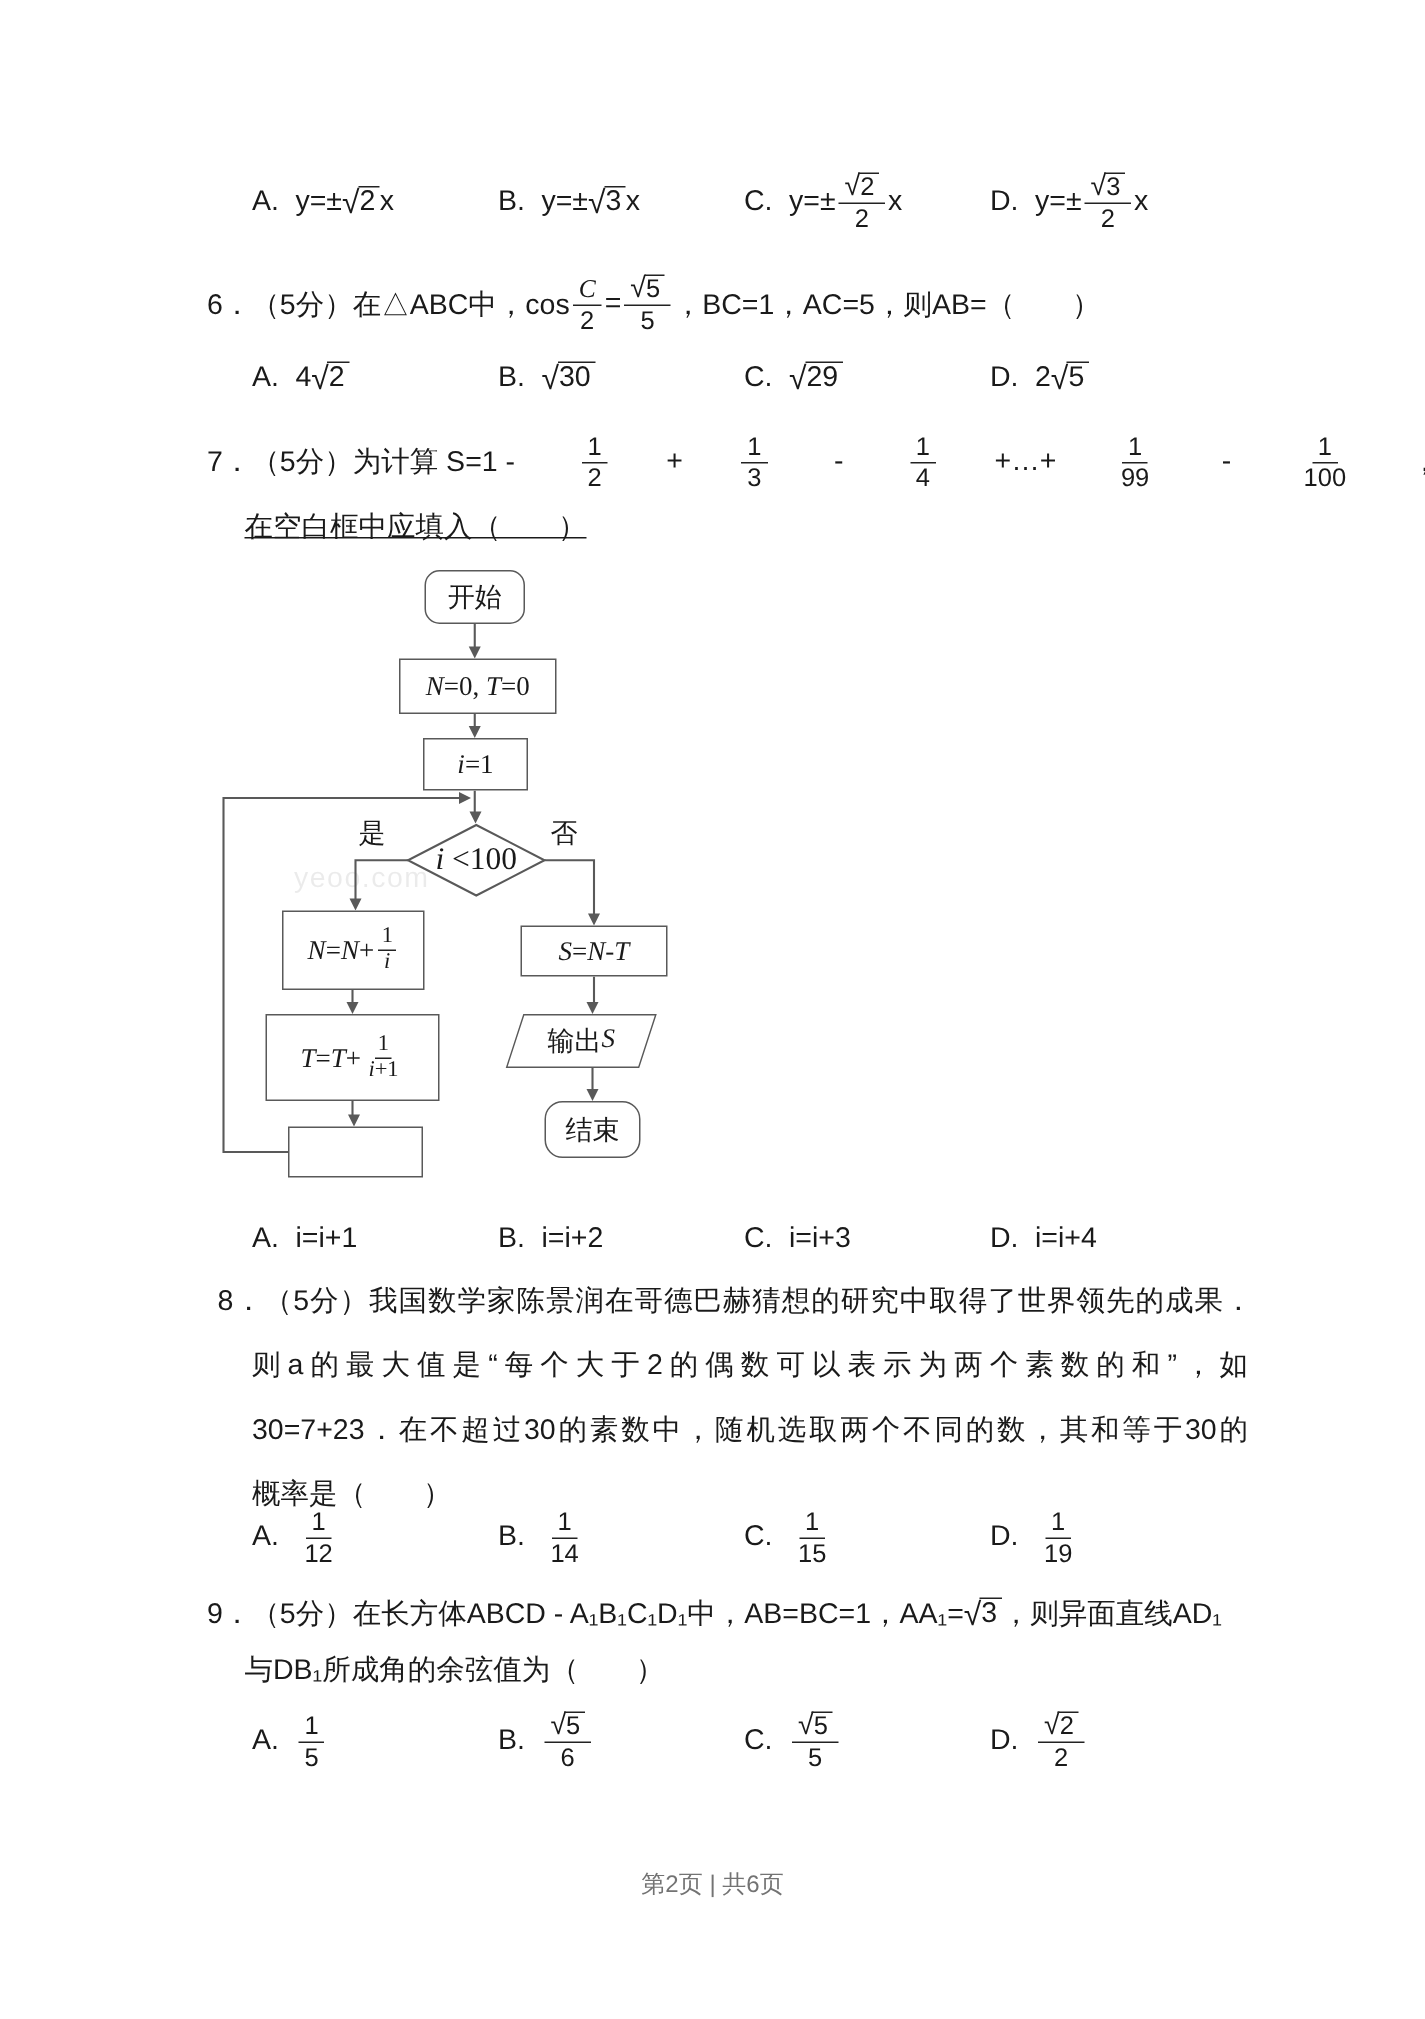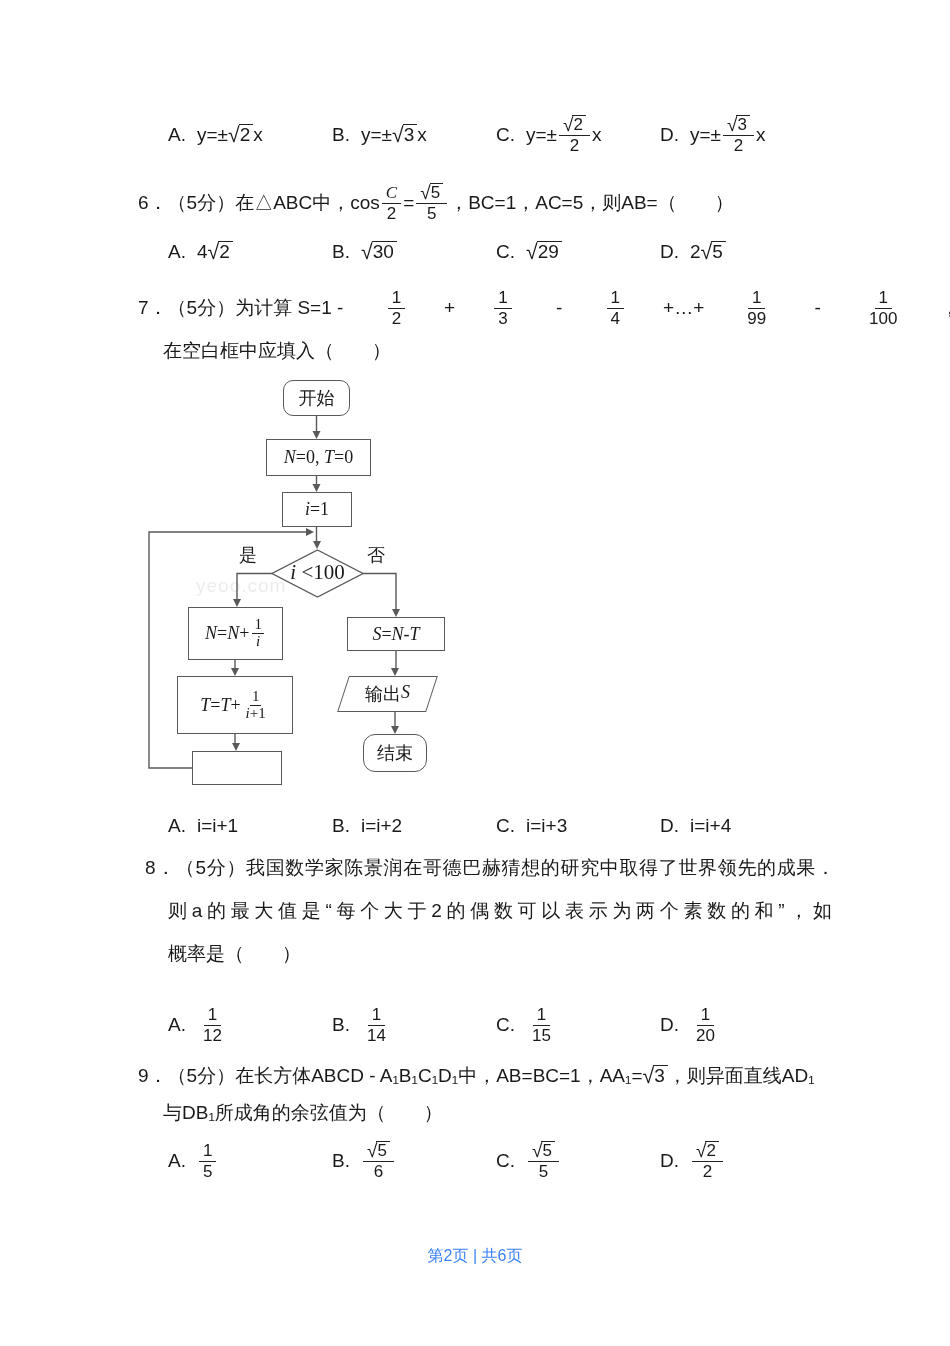--- a/index.html
+++ b/index.html
@@ -27,21 +27,21 @@
   .fc-frac{font-size:15px;line-height:1.05;margin-left:3px;}
   .fc-frac .num{border-bottom:1.2px solid #222;padding:0 2px;}
   .fc-frac .den{padding:0 2px;}
   .para{transform:skewX(-18deg);}
   .para .inner{transform:skewX(18deg);display:inline-flex;white-space:pre;}
   .just{text-align:justify;text-align-last:justify;}
   .q8block{position:absolute;left:145px;top:846px;width:690px;font-size:19px;}
   .q8block div{line-height:43px;}
   .q8block .cont{margin-left:23px;width:664px;}
   .watermark{position:absolute;left:164px;top:575px;font-size:19px;color:rgba(0,0,0,0.08);letter-spacing:1px;margin-left:32px;}
-  .footer{position:absolute;top:1246px;left:0;width:950px;text-align:center;font-size:16px;color:#3b82f6;}
+  .footer{position:absolute;top:1246px;left:0;width:950px;text-align:center;font-size:16px;color:#737373;}
 </style>
 </head>
 <body>
 
 <div class="page">
 
   <div class="optrow" style="top:104px;height:62px;">
     <div class="opt">
       <span class="letter">A.</span>
       <span>y=±</span><span class="sqrt"><span class="rad">2</span></span><span>x</span>
@@ -68,21 +68,21 @@
     <div class="opt"><span class="letter">A.</span><span>4</span><span class="sqrt"><span class="rad">2</span></span></div>
     <div class="opt"><span class="letter">B.</span><span></span><span class="sqrt"><span class="rad">30</span></span></div>
     <div class="opt"><span class="letter">C.</span><span></span><span class="sqrt"><span class="rad">29</span></span></div>
     <div class="opt"><span class="letter">D.</span><span>2</span><span class="sqrt"><span class="rad">5</span></span></div>
   </div>
 
   <div class="mathline abs" style="left:138px;top:281px;height:54px;gap:37px;">
     <span>7．（5分）为计算 S=1 - </span><span class="frac"><span class="num">1</span><span class="den">2</span></span><span>+</span><span class="frac"><span class="num">1</span><span class="den">3</span></span><span> - </span><span class="frac"><span class="num">1</span><span class="den">4</span></span><span>+…+</span><span class="frac"><span class="num">1</span><span class="den">99</span></span><span> - </span><span class="frac"><span class="num">1</span><span class="den">100</span></span><span>，设计了如图的程序框图，则</span>
   </div>
 
-  <div class="mathline abs" style="left:163px;top:338px;">在空白框中应填入（　　）</div>
+  <div class="mathline abs" style="left:163px;top:338px;text-decoration:underline;">在空白框中应填入（　　）</div>
 
   <div class="watermark">yeoo.com</div>
 
   <div class="fc">
     <svg width="332" height="432" viewBox="0 0 332 432" style="position:absolute;left:0;top:0;">
       <g stroke="#595959" stroke-width="1.4" fill="none">
         <path d="M171.5 39 V55"></path>
         <path d="M171.5 99 V108"></path>
         <path d="M171.5 150 V166"></path>
         <path d="M127 196.5 H92 V223"></path>
@@ -135,28 +135,29 @@
   <div class="optrow" style="top:812px;height:28px;">
     <div class="opt"><span class="letter">A.</span><span>i=i+1</span></div>
     <div class="opt"><span class="letter">B.</span><span>i=i+2</span></div>
     <div class="opt"><span class="letter">C.</span><span>i=i+3</span></div>
     <div class="opt"><span class="letter">D.</span><span>i=i+4</span></div>
   </div>
 
   <div class="q8block">
     <div class="just">8．（5分）我国数学家陈景润在哥德巴赫猜想的研究中取得了世界领先的成果．</div>
     <div class="cont just">则a的最大值是“每个大于2的偶数可以表示为两个素数的和”，如</div>
+    <div class="cont just">30=7+23．在不超过30的素数中，随机选取两个不同的数，其和等于30的</div>
     <div class="cont">概率是（　　）</div>
   </div>
 
   <div class="optrow" style="top:998px;height:54px;">
     <div class="opt"><span class="letter">A.</span><span class="frac"><span class="num">1</span><span class="den">12</span></span></div>
     <div class="opt"><span class="letter">B.</span><span class="frac"><span class="num">1</span><span class="den">14</span></span></div>
     <div class="opt"><span class="letter">C.</span><span class="frac"><span class="num">1</span><span class="den">15</span></span></div>
-    <div class="opt"><span class="letter">D.</span><span class="frac"><span class="num">1</span><span class="den">20</span></span></div>
+    <div class="opt"><span class="letter">D.</span><span class="frac"><span class="num">1</span><span class="den">19</span></span></div>
   </div>
 
   <div class="mathline abs" style="left:138px;top:1058px;height:36px;">
     <span>9．（5分）在长方体ABCD - A₁B₁C₁D₁中，AB=BC=1，AA₁=</span><span class="sqrt"><span class="rad">3</span></span><span>，则异面直线AD₁</span>
   </div>
   <div class="mathline abs" style="left:163px;top:1100px;">与DB₁所成角的余弦值为（　　）</div>
 
   <div class="optrow" style="top:1133px;height:56px;">
     <div class="opt"><span class="letter">A.</span><span class="frac"><span class="num">1</span><span class="den">5</span></span></div>
     <div class="opt"><span class="letter">B.</span><span class="frac"><span class="num"><span class="sqrt"><span class="rad">5</span></span></span><span class="den">6</span></span></div>

